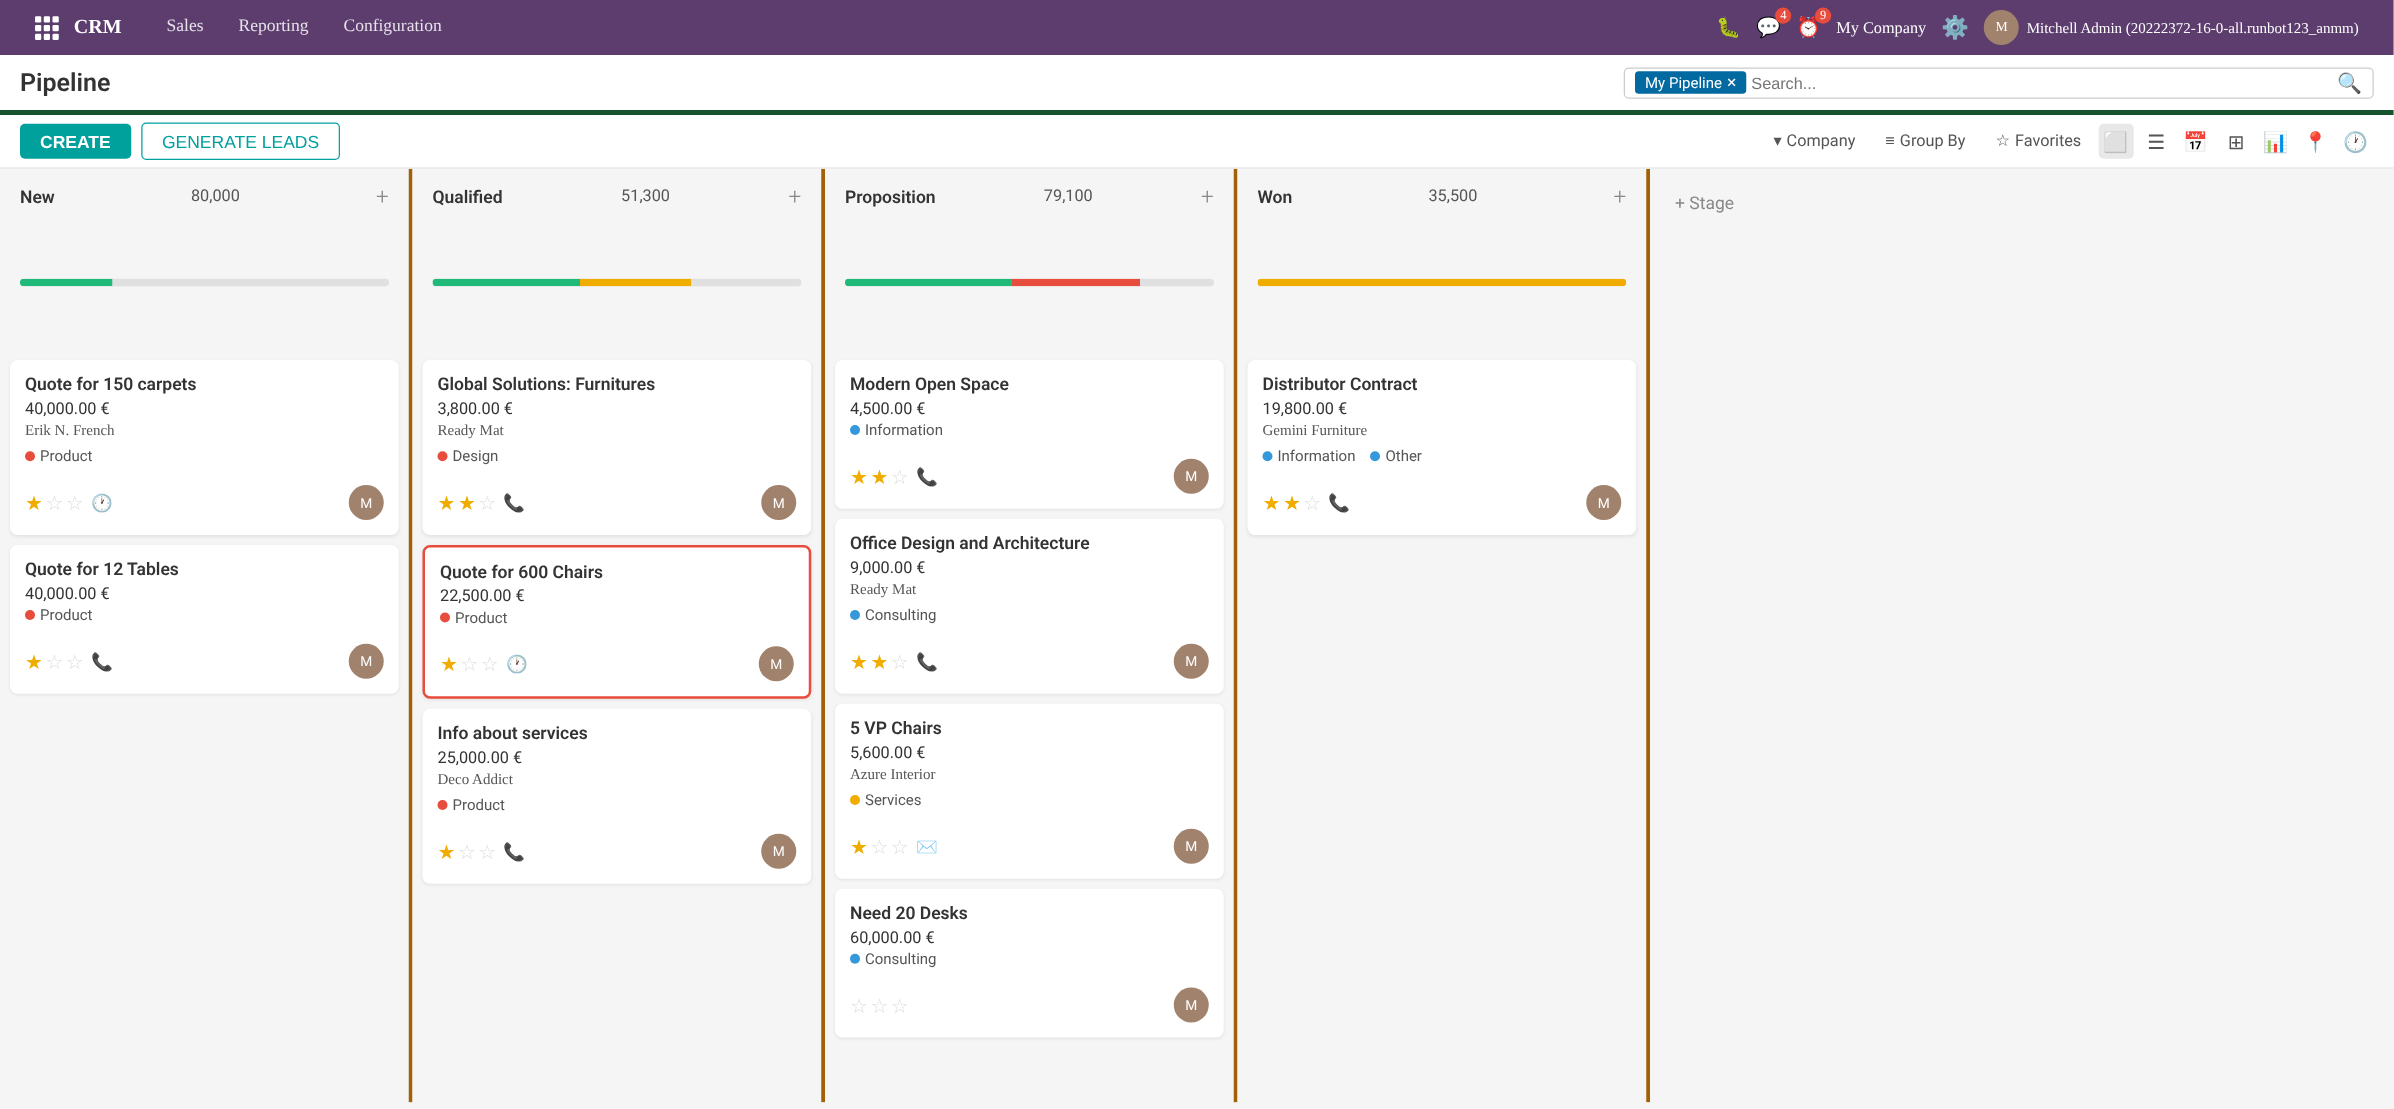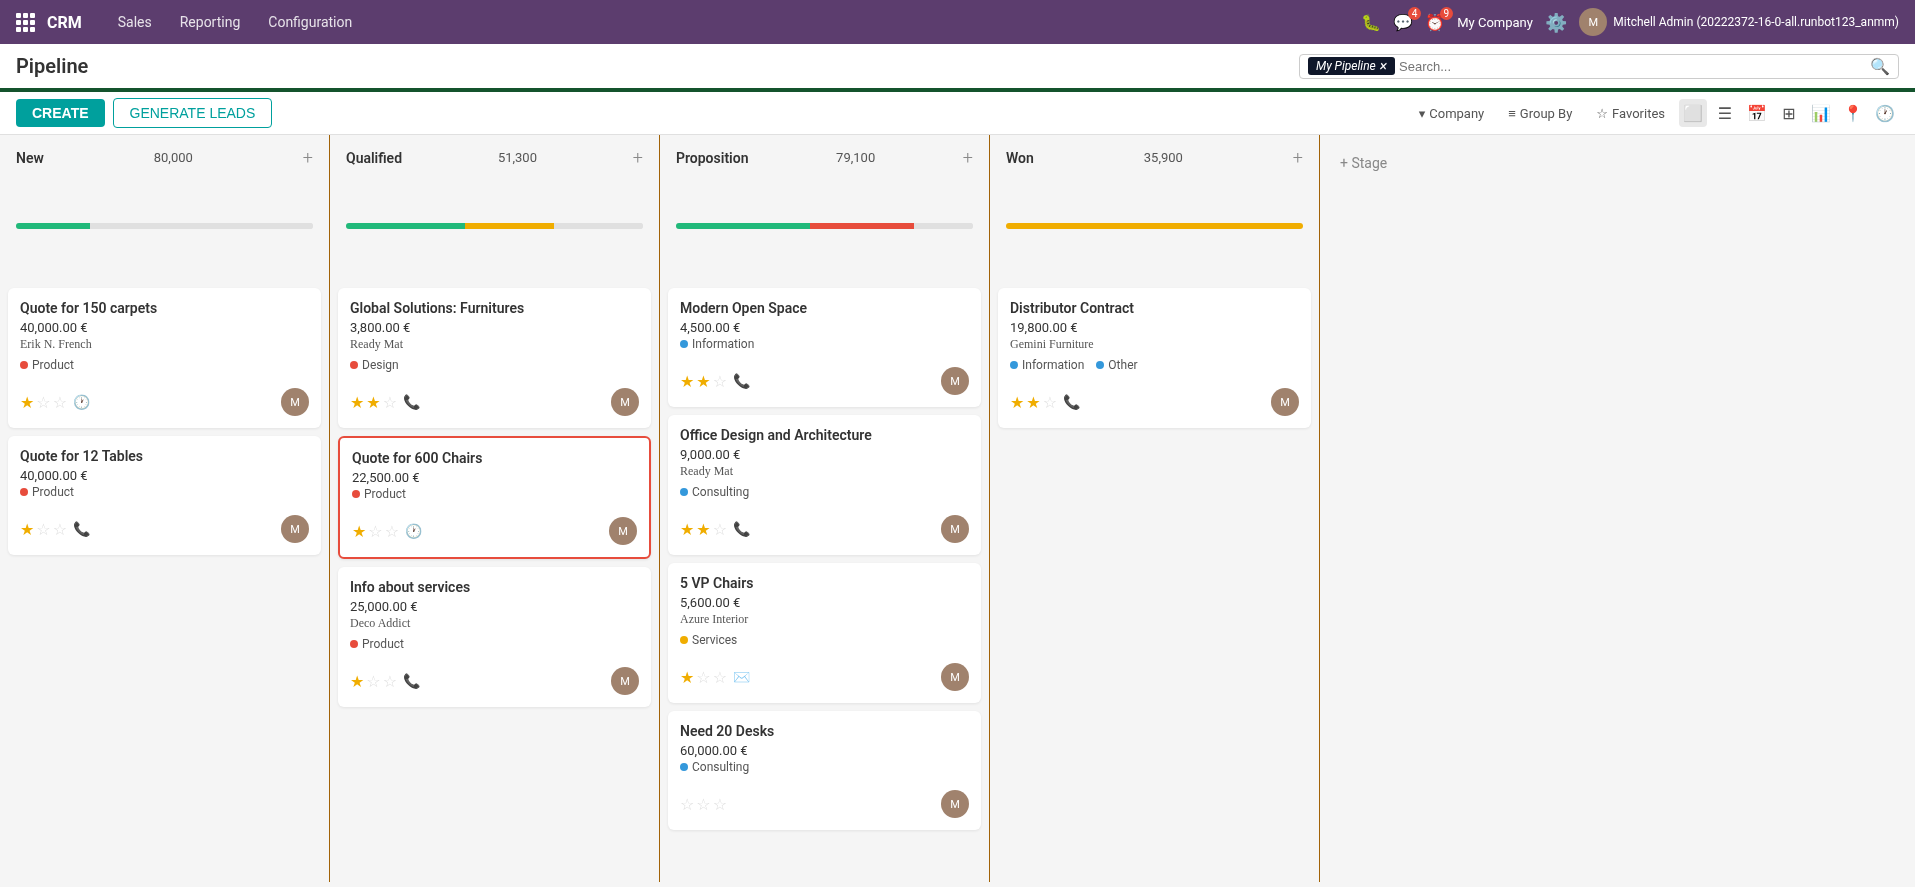--- a/index.html
+++ b/index.html
@@ -1,54 +1,54 @@
 <!DOCTYPE html>
 <html><head>
   <meta charset="utf-8">
   <style>
     * { box-sizing: border-box; margin: 0; padding: 0; }
     body { font-family: -apple-system, BlinkMacSystemFont, 'Segoe UI', Roboto, sans-serif; font-size: 13px; background: #f5f5f5; color: #333; overflow-x: hidden; }
 
     
-    .top-nav { background: #5c3d6e; color: white; display: flex; align-items: center; height: 44px; padding: 0 16px; gap: 4px; }
+    .top-nav { background: #5c3d6e; color: white; display: flex; align-items: center; height: 44px; padding: 0 28px; gap: 4px; font-family: Liberation Serif, serif; }
     .nav-grid-icon { display: grid; grid-template-columns: repeat(3,5px); grid-template-rows: repeat(3,5px); gap: 2px; margin-right: 8px; cursor: pointer; }
     .nav-grid-icon span { width:5px; height:5px; background:white; border-radius:1px; display:block; }
     .nav-brand { font-weight: 700; font-size: 16px; margin-right: 20px; color: white; }
     .nav-item { color: rgba(255,255,255,0.85); padding: 4px 12px; border-radius: 4px; cursor: pointer; font-size: 14px; }
     .nav-right { margin-left: auto; display: flex; align-items: center; gap: 12px; }
     .nav-icon-btn { color: white; cursor: pointer; font-size: 16px; position: relative; }
     .badge { background: #e74c3c; color: white; border-radius: 10px; font-size: 10px; padding: 1px 4px; position: absolute; top: -6px; right: -8px; }
     .nav-company { color: white; font-size: 13px; }
     .nav-tools { color: white; font-size: 18px; cursor: pointer; }
     .nav-user { display: flex; align-items: center; gap: 6px; color: white; cursor: pointer; }
     .avatar-sm { width: 28px; height: 28px; border-radius: 50%; background: #a0826d; display: flex; align-items: center; justify-content: center; color: white; font-size: 11px; overflow: hidden; }
 
     
     .sub-header { background: white; border-bottom: 4px solid #14532d; padding: 0 16px; height: 48px; display: flex; align-items: center; gap: 8px; }
     .page-title { font-size: 20px; font-weight: 600; color: #333; margin-right: 16px; }
     .search-bar { display: flex; align-items: center; gap: 4px; border: 1px solid #ccc; border-radius: 4px; padding: 2px 8px; flex: 1; max-width: 600px; margin-left: auto; }
-    .filter-tag { background: #0f172a; color: white; border-radius: 3px; padding: 2px 8px; font-size: 12px; display: flex; align-items: flex-end; gap: 4px; font-style: italic; }
+    .filter-tag { background: #0369a1; color: white; border-radius: 3px; padding: 2px 8px; font-size: 12px; display: flex; align-items: flex-end; gap: 4px; }
     .filter-tag-x { cursor: pointer; font-size: 14px; line-height: 1; }
     .search-input { border: none; outline: none; flex: 1; font-size: 13px; }
     .search-magnify { color: #888; cursor: pointer; font-size: 16px; }
 
     
     .toolbar { background: white; border-bottom: 1px solid #e0e0e0; padding: 6px 16px; display: flex; align-items: center; gap: 8px; }
     .btn-create { background: #00a09d; color: white; border: none; border-radius: 4px; padding: 6px 16px; font-size: 14px; font-weight: 600; cursor: pointer; }
     .btn-generate { background: transparent; color: #00a09d; border: 1px solid #00a09d; border-radius: 4px; padding: 6px 16px; font-size: 14px; cursor: pointer; }
     .toolbar-right { margin-left: auto; display: flex; align-items: center; gap: 4px; }
     .filter-btn { display: flex; align-items: center; gap: 4px; padding: 4px 10px; border-radius: 4px; cursor: pointer; color: #555; font-size: 13px; }
     .view-btn { width: 28px; height: 28px; display: flex; align-items: center; justify-content: center; border-radius: 4px; cursor: pointer; color: #555; font-size: 16px; }
     .view-btn.active { background: #e8e8e8; }
 
     
     .kanban-area { display: flex; gap: 0; padding: 0; overflow-x: auto; height: calc(100vh - 140px); background: #f5f5f5; }
 
     
-    .stage-col { min-width: 330px; max-width: 330px; background: #f5f5f5; display: flex; flex-direction: column; border-right: 1px solid #a16207; gap: 47px; }
+    .stage-col { min-width: 330px; max-width: 330px; background: #f5f5f5; display: flex; flex-direction: column; border-right: 3px solid #a16207; gap: 47px; }
     .stage-header { padding: 12px 16px 8px; display: flex; align-items: center; justify-content: space-between; }
     .stage-title { font-size: 14px; font-weight: 600; color: #333; }
     .stage-add { color: #888; cursor: pointer; font-size: 18px; font-weight: 300; }
     .stage-amount { font-size: 13px; color: #555; }
     .progress-bar { margin: 0 16px 8px; height: 6px; background: #e0e0e0; border-radius: 3px; display: flex; overflow: hidden; }
 
     .stage-cards { padding: 4px 8px; overflow-y: auto; flex: 1; }
 
     
     .kanban-card { background: white; border-radius: 6px; padding: 12px; margin-bottom: 8px; box-shadow: 0 1px 3px rgba(0,0,0,0.08); cursor: pointer; position: relative; }
@@ -404,21 +404,21 @@
           <div class="card-icons"></div>
         </div>
         <div class="card-avatar">M</div>
       </div>
     </div>
       </div>
     </div>
     <div class="stage-col">
       <div class="stage-header">
     <span class="stage-title">Won</span>
-    <span class="stage-amount">35,900</span>
+    <span class="stage-amount">35,500</span>
     <span class="stage-add">+</span>
   </div>
       <div class="progress-bar">
         <div style="width: 100%; height: 100%; background: rgb(240, 173, 0);"></div>
       </div>
       <div class="stage-cards">
         <div class="kanban-card">
       <div class="card-title">Distributor Contract</div>
       <div class="card-amount">19,800.00 €</div>
       <div class="card-company">Gemini Furniture</div>

